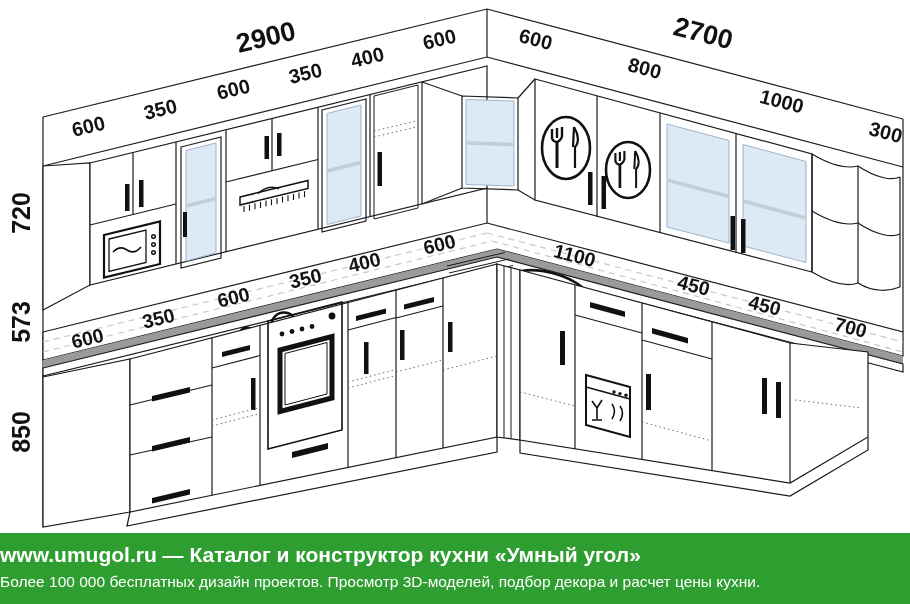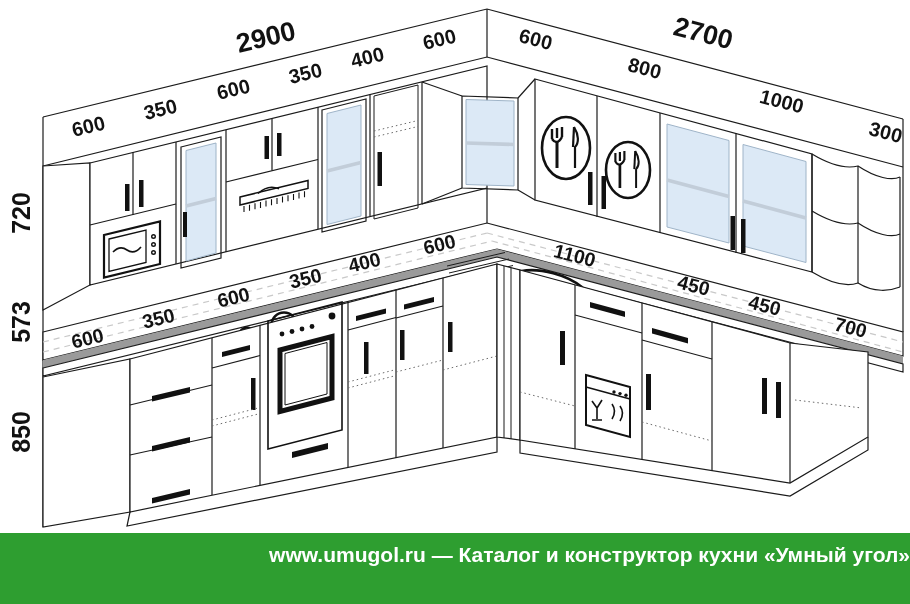--- a/index.html
+++ b/index.html
@@ -13,21 +13,21 @@
   .dim-c{font-size:19.5px;}
   .ln{stroke:#1b1b1b;stroke-width:1.2;fill:none;}
   .lnthin{stroke:#1b1b1b;stroke-width:1;fill:none;}
   .face{fill:#ffffff;stroke:#1b1b1b;stroke-width:1.2;}
   .glass{fill:#dce9f6;stroke:#9fb4c8;stroke-width:1;}
   .streak{stroke:#c2cdd9;stroke-width:3.5;fill:none;}
   .handle{fill:#111;stroke:none;}
   .appl{stroke:#111;fill:none;}
   .dotted{stroke:#6b6b6b;stroke-width:1;fill:none;stroke-dasharray:1.5,3;}
   .seam{stroke:#c9c9c9;stroke-width:1.2;fill:none;stroke-dasharray:6,5;}
-  .footer{position:absolute;left:0;top:533px;width:910px;height:71px;text-align:right;color:#fff;}
+  .footer{position:absolute;left:0;top:533px;width:910px;height:71px;text-align:left;color:#fff;}
   .footer .l1{font-weight:bold;font-size:21px;padding-top:10px;}
   .footer .l2{font-size:15.5px;padding-top:6px;}
 </style>
 </head>
 <body>
 
 <div class="page">
   <svg class="drawing" width="910" height="533" viewBox="0 0 910 533">
 
     <g>
@@ -323,14 +323,15 @@
 
       <text class="dim-c" text-anchor="middle" transform="translate(573 262) rotate(14.5)">1100</text>
       <text class="dim-c" text-anchor="middle" transform="translate(692 292) rotate(14.5)">450</text>
       <text class="dim-c" text-anchor="middle" transform="translate(763 312) rotate(14.5)">450</text>
       <text class="dim-c" text-anchor="middle" transform="translate(849 334) rotate(14.5)">700</text>
     </g>
   </svg>
 
   <div class="footer" style="background:#2e9e30;">
     <div class="l1">www.umugol.ru — Каталог и конструктор кухни «Умный угол»</div>
+    <div class="l2">Более 100 000 бесплатных дизайн проектов. Просмотр 3D-моделей, подбор декора и расчет цены кухни.</div>
   </div>
 </div>
 
 </body></html>

